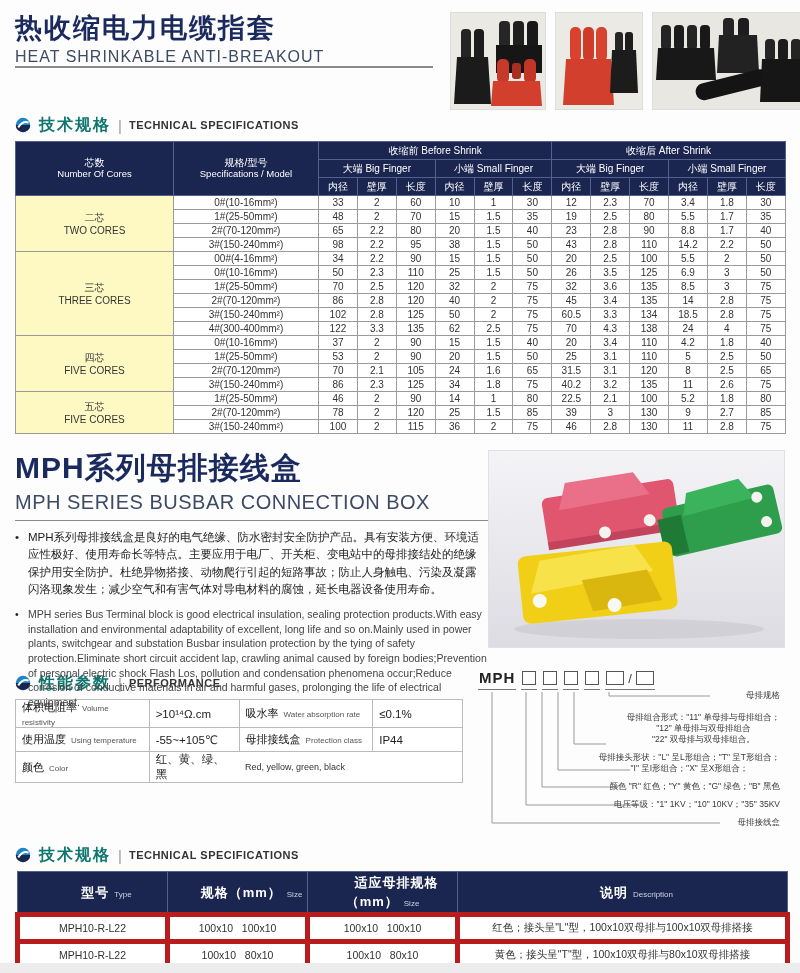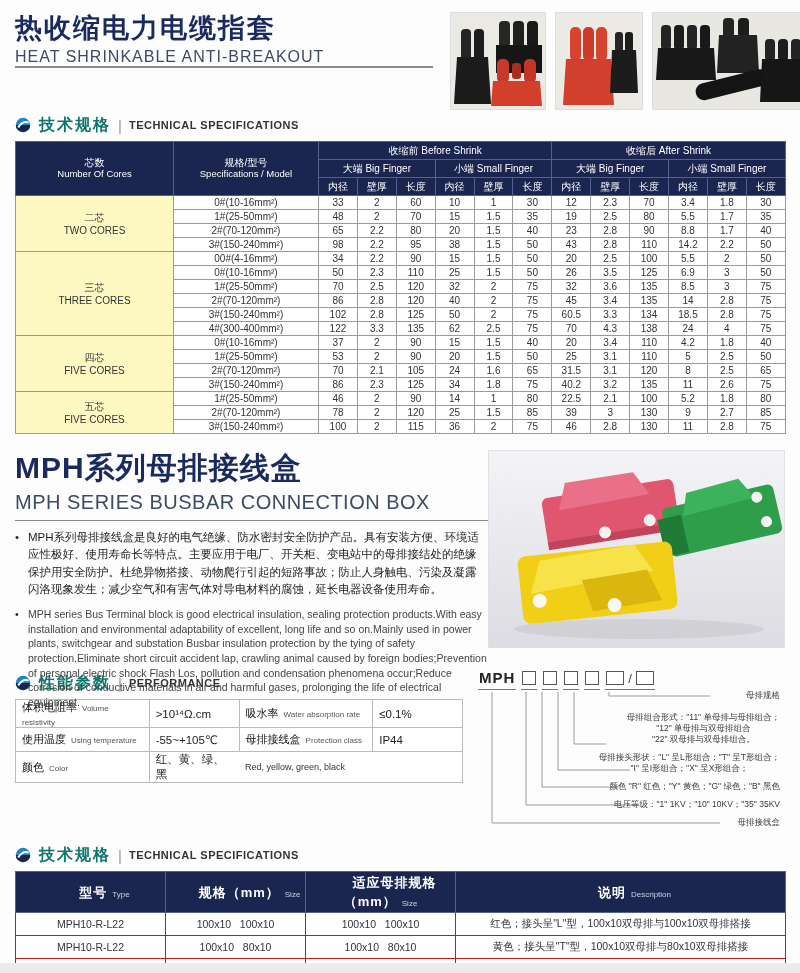--- a/index.html
+++ b/index.html
@@ -66,21 +66,21 @@
   .code-slash{font-size:13px;color:#444;line-height:1;margin:0 1px;}
   .code-label{position:absolute;right:5px;text-align:center;font-size:8.5px;color:#3a3a3a;
               line-height:1.32;white-space:pre-line;background:transparent;}
 
   
   .mph-table{border-collapse:collapse;table-layout:fixed;width:770px;margin:2px 15px 0;
              border:1px solid #555;}
   .mph-table th{background:#1a2550;color:#fff;height:24px;font-weight:normal;border:1px solid #55608c;}
   .mph-table .hcn{font-size:13px;font-weight:bold;letter-spacing:1px;margin-left:28px;}
   .mph-table .hen{font-size:8px;color:#ccd2e4;margin-left:5px;}
-  .mph-table td{border:1px solid #b91c1c;background:#fff;height:20px;text-align:center;
+  .mph-table td{border:5px solid #b91c1c;background:#fff;height:20px;text-align:center;
                 font-size:10.5px;color:#333;white-space:pre;}
   .bottom-strip{position:absolute;left:0;bottom:0;width:800px;height:10px;background:#ececec;}
 </style>
 </head>
 <body>
 
 <div class="page">
 
   <div class="header">
     <div class="title-block">

